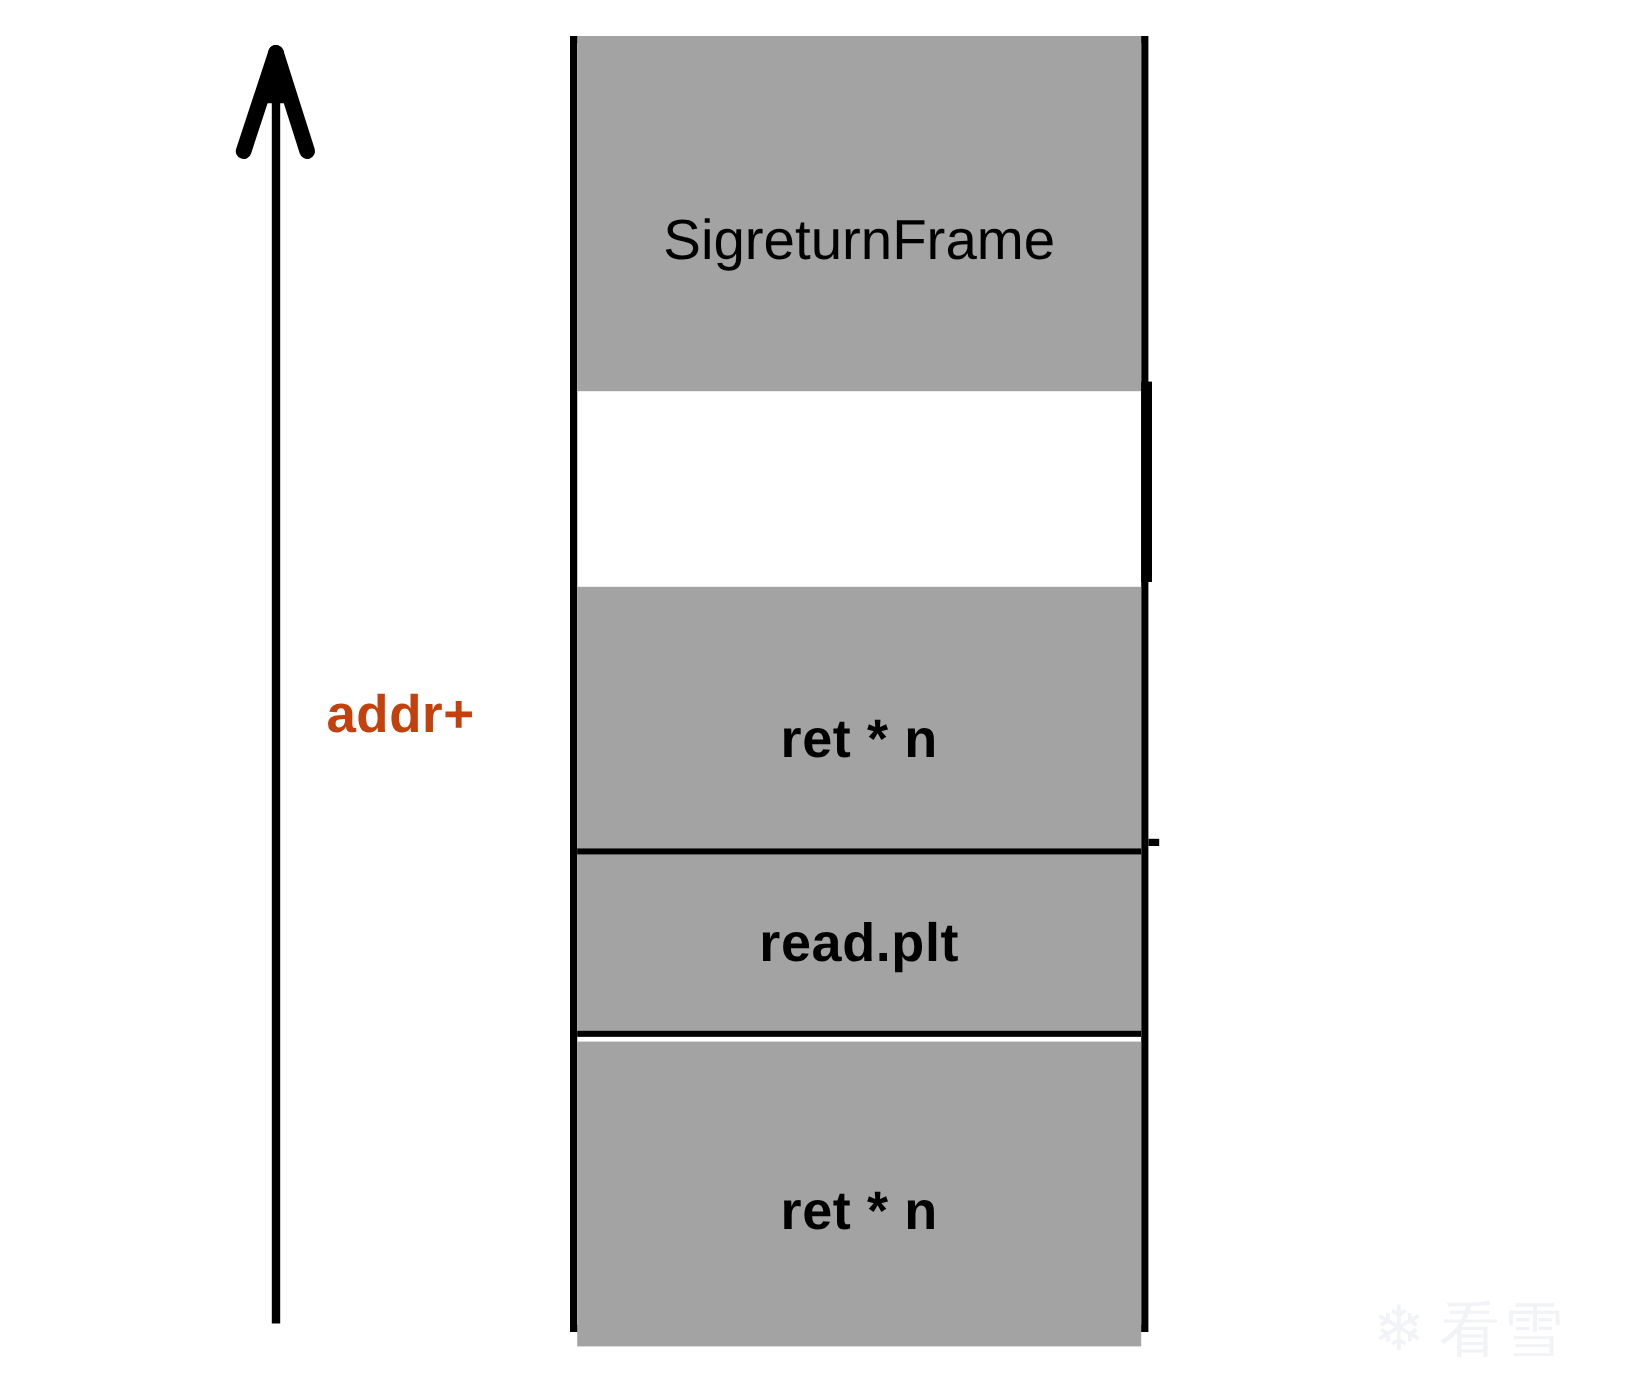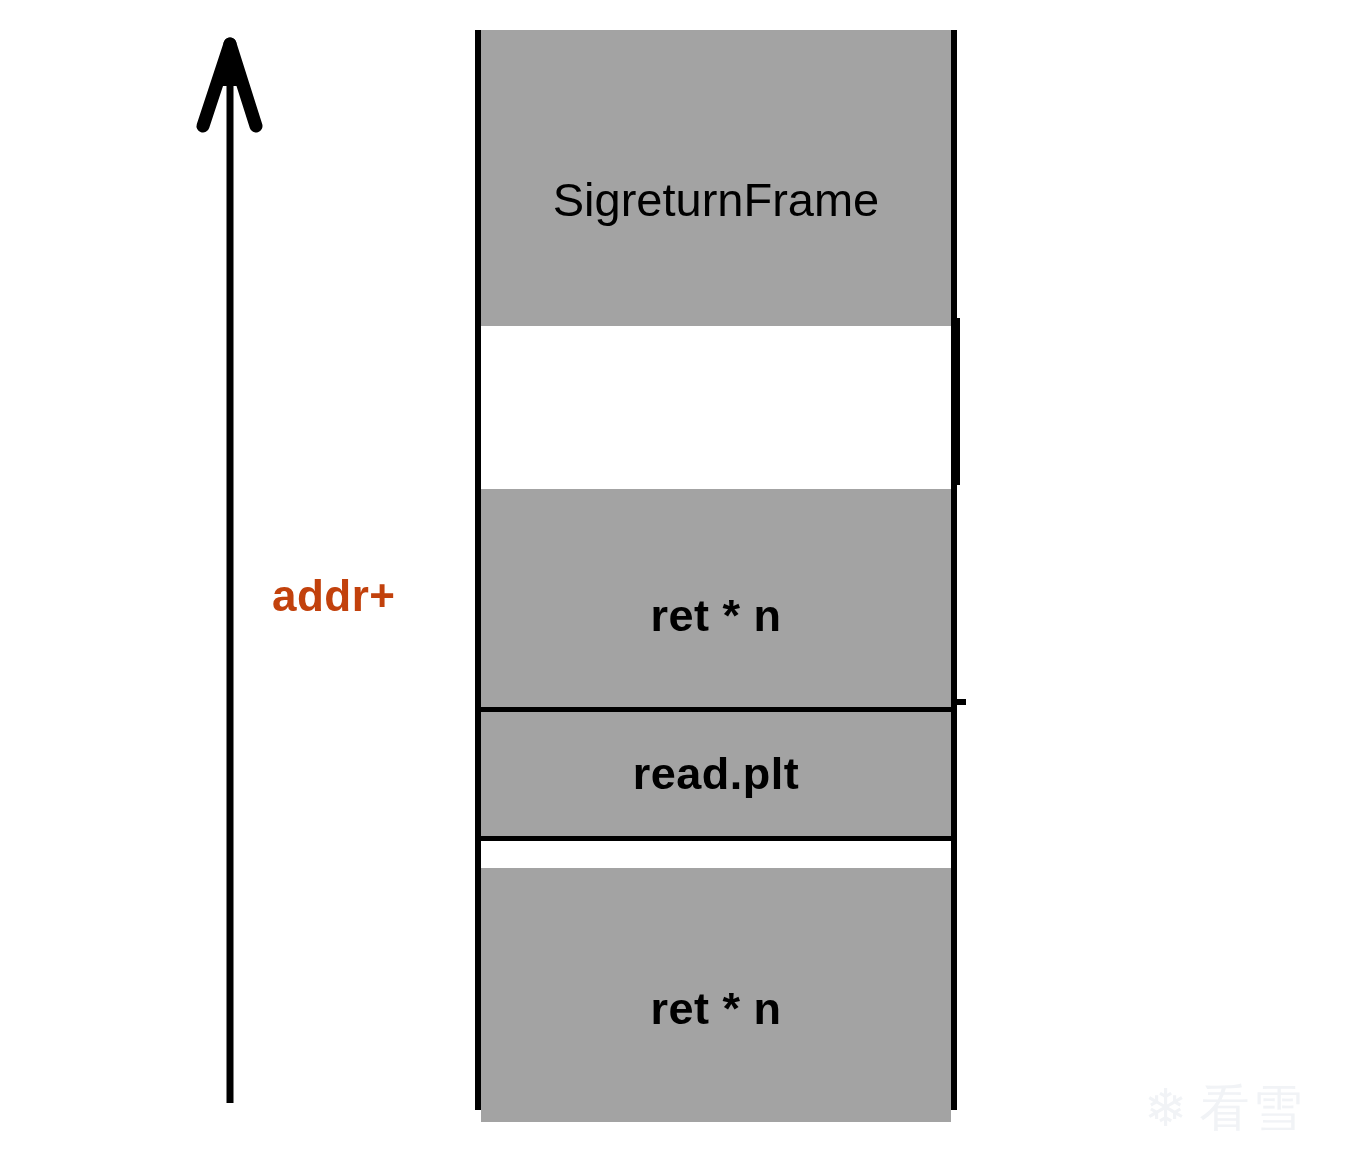--- a/index.html
+++ b/index.html
@@ -75,21 +75,21 @@
     text-align: center;
     line-height: 1.1;
     color: #000000;
     white-space: nowrap;
   }
 
   
   .row-0 { top: -6px;   height: 296px; }
   .row-1 { top: 290px;  height: 163px; border-top: 5px solid #000000; border-bottom: 5px solid #000000; }
   .row-2 { top: 453px;  height: 218px; }
-  .row-3 { top: 671px;  height: 134px; border-top: 5px solid #000000; border-bottom: 5px solid #000000; }
+  .row-3 { top: 671px;  height: 157px; border-top: 5px solid #000000; border-bottom: 5px solid #000000; }
   .row-4 { top: 832px;  height: 254px; }
 
   .label-regular {
     font-size: 47px;
     font-weight: 400;
     letter-spacing: 0px;
   }
   .label-bold {
     font-size: 45px;
     font-weight: bold;

